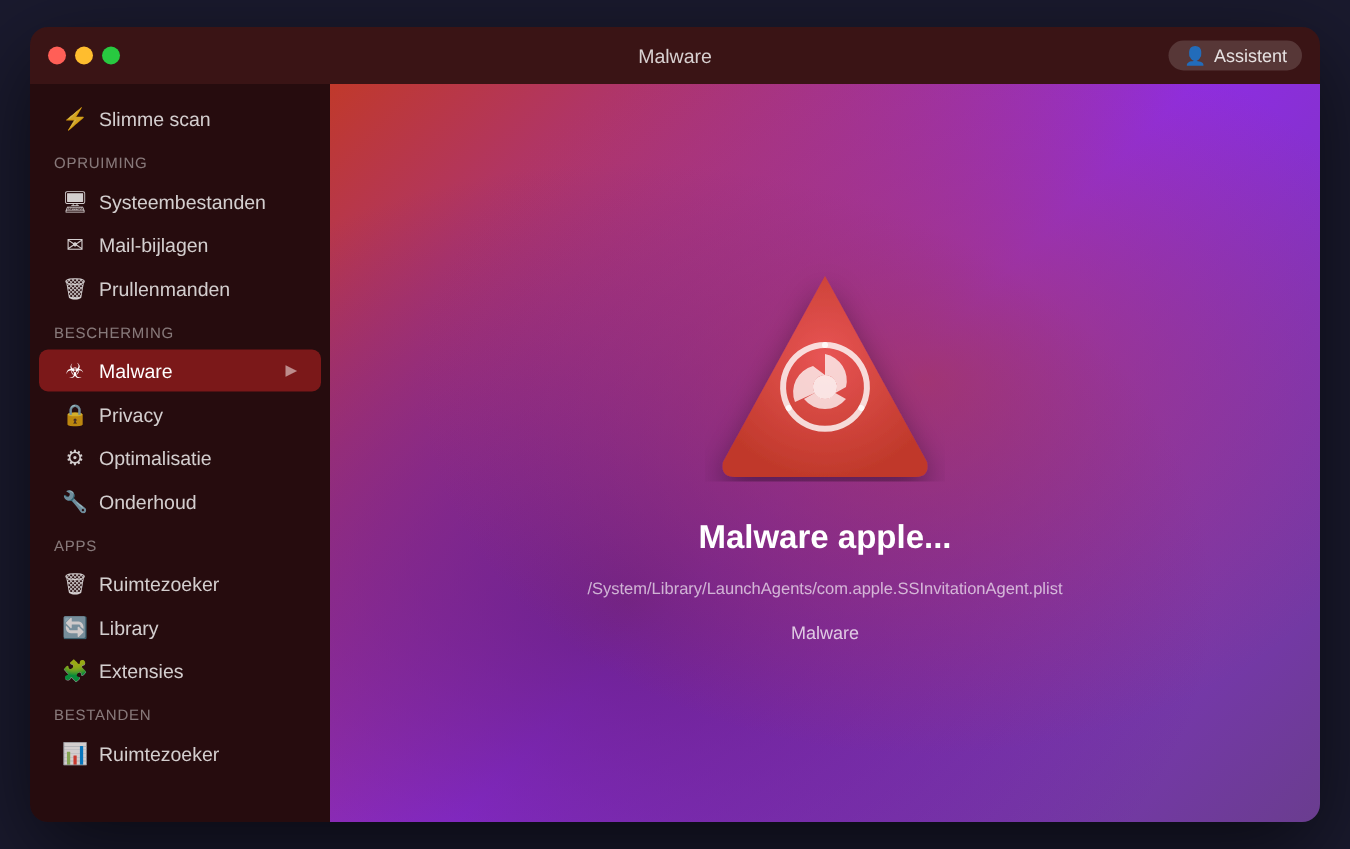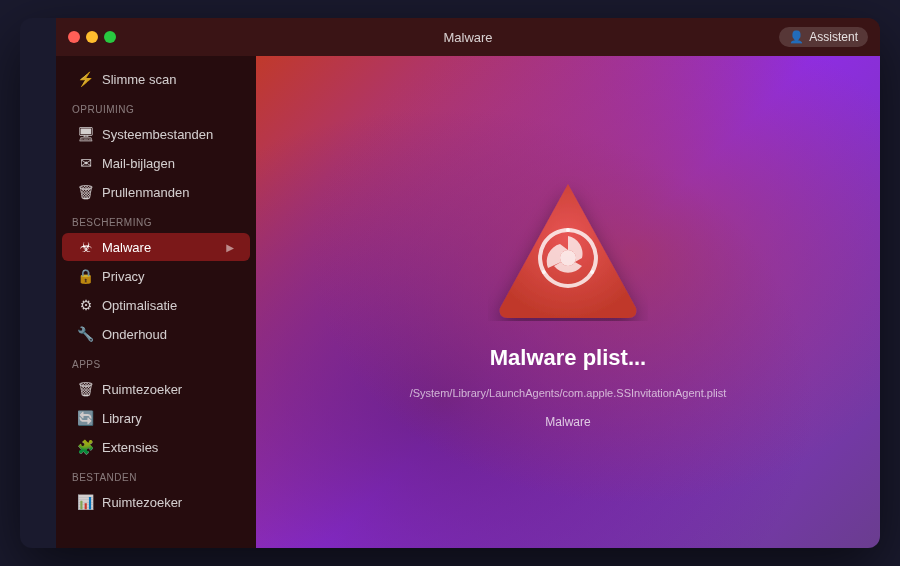--- a/index.html
+++ b/index.html
@@ -15,21 +15,20 @@
     }
     .window {
       width: 860px;
       height: 530px;
       border-radius: 12px;
       overflow: hidden;
       display: flex;
       flex-direction: column;
       box-shadow: 0 20px 60px rgba(0,0,0,0.6);
       position: relative;
-      padding-left: 36px;
     }
     .titlebar {
       height: 38px;
       background: rgba(60, 20, 20, 0.95);
       display: flex;
       align-items: center;
       padding: 0 12px;
       flex-shrink: 0;
       position: relative;
     }
@@ -305,20 +304,20 @@
             <path d="M0,-8 A8,8 0 0,1 6.9,4 L14,0 A18,18 0 0,0 0,-22 Z" fill="rgba(255,255,255,0.75)" stroke="none"></path>
             <path d="M6.9,4 A8,8 0 0,1 -6.9,4 L-14,8 A18,18 0 0,0 14,8 Z" fill="rgba(255,255,255,0.75)" stroke="none"></path>
             <path d="M-6.9,4 A8,8 0 0,1 0,-8 L-8,-14 A18,18 0 0,0 -20,10 Z" fill="rgba(255,255,255,0.75)" stroke="none"></path>
 
             <path d="M0,-28 A28,28 0 0,1 24.2,14" stroke="rgba(255,255,255,0.8)" fill="none" stroke-width="4" stroke-linecap="round"></path>
             <path d="M24.2,14 A28,28 0 0,1 -24.2,14" stroke="rgba(255,255,255,0.8)" fill="none" stroke-width="4" stroke-linecap="round"></path>
             <path d="M-24.2,14 A28,28 0 0,1 0,-28" stroke="rgba(255,255,255,0.8)" fill="none" stroke-width="4" stroke-linecap="round"></path>
           </g>
         </svg>
 
-        <div class="scan-title">Malware plist...</div>
+        <div class="scan-title">Malware apple...</div>
         <div class="scan-path">/System/Library/LaunchAgents/com.apple.SSInvitationAgent.plist</div>
         <div class="scan-category">Malware</div>
 
       </div>
     </div>
   </div>
 </div>
 
 </body></html>

